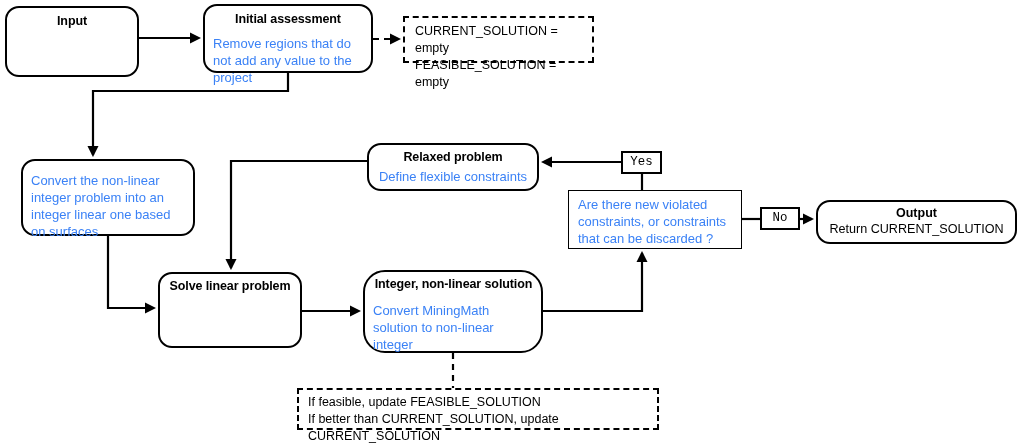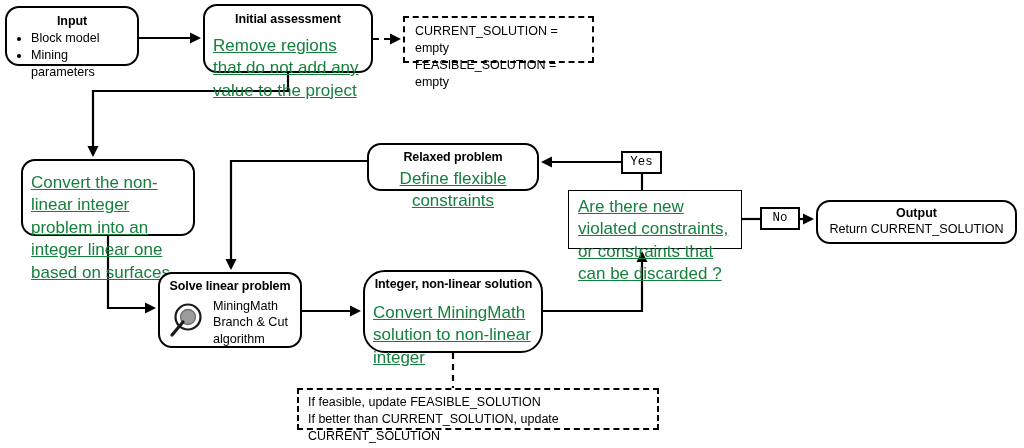--- a/index.html
+++ b/index.html
@@ -47,36 +47,35 @@
     border-radius: 0;
   }
   .title {
     font-weight: bold;
     text-align: center;
     font-size: 12.5px;
     line-height: 1.25;
     letter-spacing: -0.1px;
   }
   .body-text {
-    font-size: 17px;
+    font-size: 13px;
     line-height: 1.32;
-    color: #15803d;
-    text-decoration: underline;
+    color: #3b82f6;
   }
   .center { text-align: center; }
   .bullets {
     margin: 0;
     padding-left: 16px;
     font-size: 12.6px;
     line-height: 1.38;
   }
   .bullets li { margin: 0; padding: 0; }
 
   
-  #node-input        { left: 5px;   top: 6px;   width: 134px; height: 60px;  padding: 6px 8px 0 8px; }
+  #node-input        { left: 5px;   top: 6px;   width: 134px; height: 71px;  padding: 6px 8px 0 8px; }
   #node-initial      { left: 203px; top: 4px;   width: 170px; height: 69px;  padding: 6px 8px 0 8px; }
   #node-solutions    { left: 403px; top: 16px;  width: 191px; height: 47px;  padding: 5px 0 0 10px; }
   #node-linearization{ left: 21px;  top: 159px; width: 174px; height: 77px;  padding: 6px 7px 0 8px; }
   #node-relaxed      { left: 367px; top: 143px; width: 172px; height: 48px;  padding: 5px 6px 0 6px; }
   #node-yes          { left: 621px; top: 151px; width: 41px;  height: 23px;  }
   #node-question     { left: 568px; top: 190px; width: 174px; height: 59px;  padding: 5px 8px 0 9px; }
   #node-no           { left: 760px; top: 207px; width: 40px;  height: 23px;  }
   #node-output       { left: 816px; top: 200px; width: 201px; height: 44px;  padding: 4px 4px 0 4px; }
   #node-solve        { left: 158px; top: 272px; width: 144px; height: 76px;  padding: 5px 6px 0 6px; }
   #node-integer      { left: 363px; top: 270px; width: 180px; height: 83px;  padding: 5px 7px 0 8px; border-radius: 22px; }
@@ -134,24 +133,20 @@
 
     <path d="M 621 162 L 543 162" stroke="#000" stroke-width="2.2" fill="none" marker-end="url(#arrow)"></path>
 
     <path d="M 742 219 L 760 219" stroke="#000" stroke-width="2.2" fill="none"></path>
 
     <path d="M 800 219 L 812 219" stroke="#000" stroke-width="2.2" fill="none" marker-end="url(#arrow)"></path>
   </svg>
 
   <div class="node rounded" id="node-input">
     <div class="title">Input</div>
-    <ul class="bullets">
-      <li>Block model</li>
-      <li>Mining parameters</li>
-    </ul>
   </div>
 
   <div class="node rounded" id="node-initial">
     <div class="title">Initial assessment</div>
     <div class="body-text" style="margin-top:7px;">Remove regions that do not add any value to the project</div>
   </div>
 
   <div class="node dashed" id="node-solutions">
     <div class="mono-ish">CURRENT_SOLUTION = empty</div>
     <div class="mono-ish">FEASIBLE_SOLUTION = empty</div>
@@ -178,34 +173,20 @@
     <div class="small-label">No</div>
   </div>
 
   <div class="node rounded" id="node-output">
     <div class="out-title">Output</div>
     <div class="out-sub">Return CURRENT_SOLUTION</div>
   </div>
 
   <div class="node rounded" id="node-solve">
     <div class="title">Solve linear problem</div>
-    <div class="solve-row">
-      <span class="mag-icon">
-        <svg width="40" height="40" viewBox="0 0 40 40" xmlns="http://www.w3.org/2000/svg">
-          <circle cx="22" cy="16" r="12.5" fill="none" stroke="#1a1a1a" stroke-width="2.2"></circle>
-          <circle cx="22" cy="16" r="7.5" fill="#9b9b9b" stroke="#6d6d6d" stroke-width="1.3"></circle>
-          <path d="M 17 21 L 6 34" stroke="#1a1a1a" stroke-width="3.2" stroke-linecap="round"></path>
-        </svg>
-      </span>
-      <span class="solve-lines">
-        <span>MiningMath</span><br>
-        <span>Branch &amp; Cut</span><br>
-        <span>algorithm</span>
-      </span>
-    </div>
   </div>
 
   <div class="node rounded" id="node-integer">
     <div class="title">Integer, non-linear solution</div>
     <div class="body-text" style="margin-top:9px;">Convert MiningMath solution to non-linear integer</div>
   </div>
 
   <div class="node dashed" id="node-feasible">
     <div class="mono-ish">If feasible, update FEASIBLE_SOLUTION</div>
     <div class="mono-ish">If better than CURRENT_SOLUTION, update CURRENT_SOLUTION</div>

